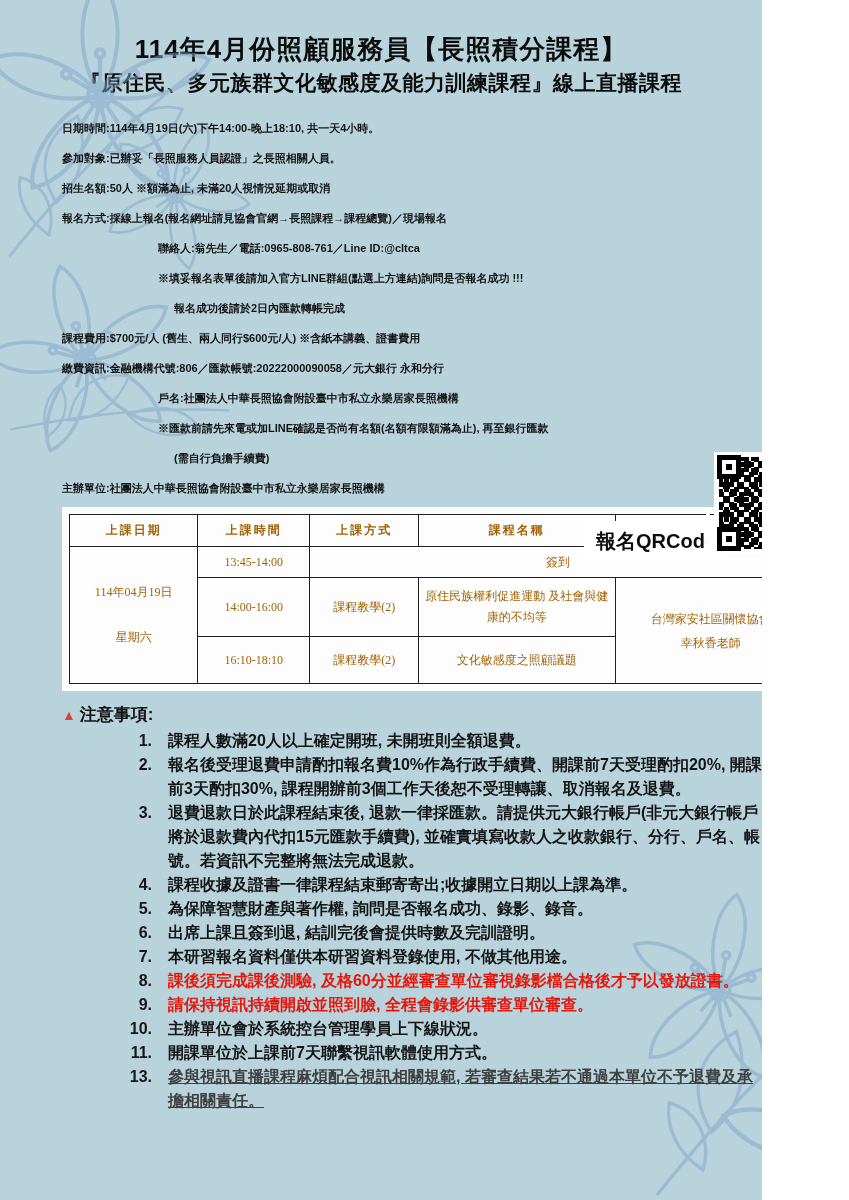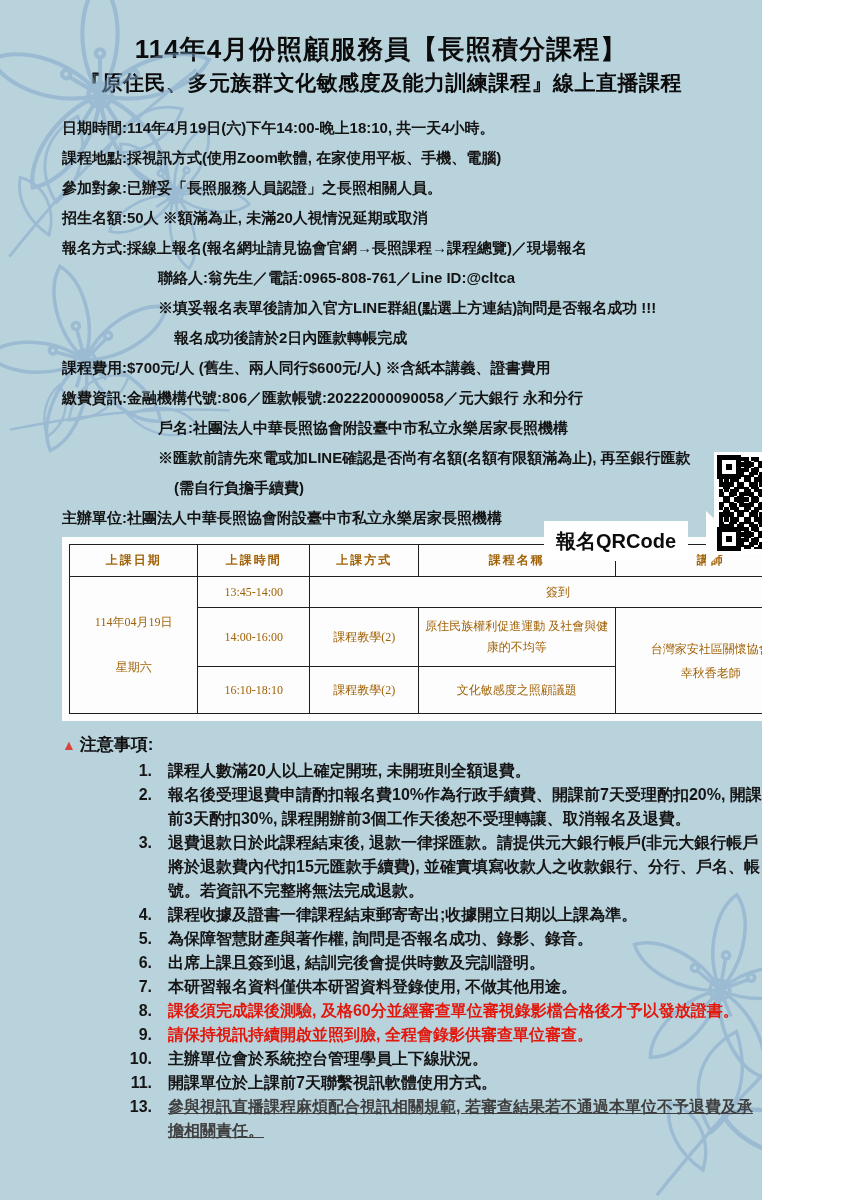--- a/index.html
+++ b/index.html
@@ -9,21 +9,21 @@
     font-family:"Liberation Sans", sans-serif; color:#111;
   }
   .watermark { position:absolute; inset:0; color:#7fa4c8; opacity:.5; pointer-events:none; }
 
   .header { padding-top:32px; text-align:center; font-weight:bold; color:#0c0c0c; }
   .title1 { font-size:26px; line-height:34px; letter-spacing:1px; }
   .title2 { font-size:21px; line-height:33px; letter-spacing:0.5px; }
 
   .details { margin-top:14px; position:relative; z-index:2; }
   .details .line {
-    margin-left:62px; font-size:15px; font-weight:600;
+    margin-left:62px; font-size:11px; font-weight:600;
     line-height:30px; white-space:nowrap; color:#141414;
   }
   .details .line.ind1 { padding-left:96px; }
   .details .line.ind2 { padding-left:112px; }
 
   
   .qr-box {
     position:absolute; left:714px; top:452px; width:102px; height:102px;
     background:#fff; z-index:3;
   }
@@ -34,21 +34,21 @@
       conic-gradient(#000 25%, transparent 0 50%, #000 0 75%, transparent 0) 4px 4px / 14px 14px,
       #fff;
   }
   .finder { position:absolute; width:24px; height:24px; border:5px solid #000; background:#fff; box-sizing:border-box; }
   .finder::after { content:""; position:absolute; left:4px; top:4px; width:6px; height:6px; background:#000; }
   .finder.tl { left:3px; top:3px; }
   .finder.tr { right:3px; top:3px; }
   .finder.bl { left:3px; bottom:3px; }
 
   .qr-label {
-    position:absolute; left:544px; top:521px; z-index:3;
+    position:absolute; left:584px; top:521px; z-index:3;
     background:#fff; height:40px; line-height:40px; padding:0 12px;
     font-size:20px; font-weight:bold; color:#0c0c0c;
   }
   .qr-label-arrow {
     position:absolute; left:706px; top:511px; z-index:3;
     width:0; height:0;
     border-top:28px solid transparent; border-bottom:28px solid transparent;
     border-left:30px solid #fff;
   }
 
@@ -121,21 +121,20 @@
     <use href="#leafbranch" transform="translate(760,1090) scale(1.7) rotate(-30 60 60)"></use>
   </svg>
 
   <div class="header">
     <div class="title1">114年4月份照顧服務員【長照積分課程】</div>
     <div class="title2">『原住民、多元族群文化敏感度及能力訓練課程』線上直播課程</div>
   </div>
 
   <div class="details">
     <div class="line">日期時間:114年4月19日(六)下午14:00-晚上18:10, 共一天4小時。</div>
-    <div class="line">課程地點:採視訊方式(使用Zoom軟體, 在家使用平板、手機、電腦)</div>
     <div class="line">參加對象:已辦妥「長照服務人員認證」之長照相關人員。</div>
     <div class="line">招生名額:50人 ※額滿為止, 未滿20人視情況延期或取消</div>
     <div class="line">報名方式:採線上報名(報名網址請見協會官網→長照課程→課程總覽)／現場報名</div>
     <div class="line ind1">聯絡人:翁先生／電話:0965-808-761／Line ID:@cltca</div>
     <div class="line ind1">※填妥報名表單後請加入官方LINE群組(點選上方連結)詢問是否報名成功 !!!</div>
     <div class="line ind2">報名成功後請於2日內匯款轉帳完成</div>
     <div class="line">課程費用:$700元/人 (舊生、兩人同行$600元/人)  ※含紙本講義、證書費用</div>
     <div class="line">繳費資訊:金融機構代號:806／匯款帳號:20222000090058／元大銀行 永和分行</div>
     <div class="line ind1">戶名:社團法人中華長照協會附設臺中市私立永樂居家長照機構</div>
     <div class="line ind1">※匯款前請先來電或加LINE確認是否尚有名額(名額有限額滿為止), 再至銀行匯款</div>

